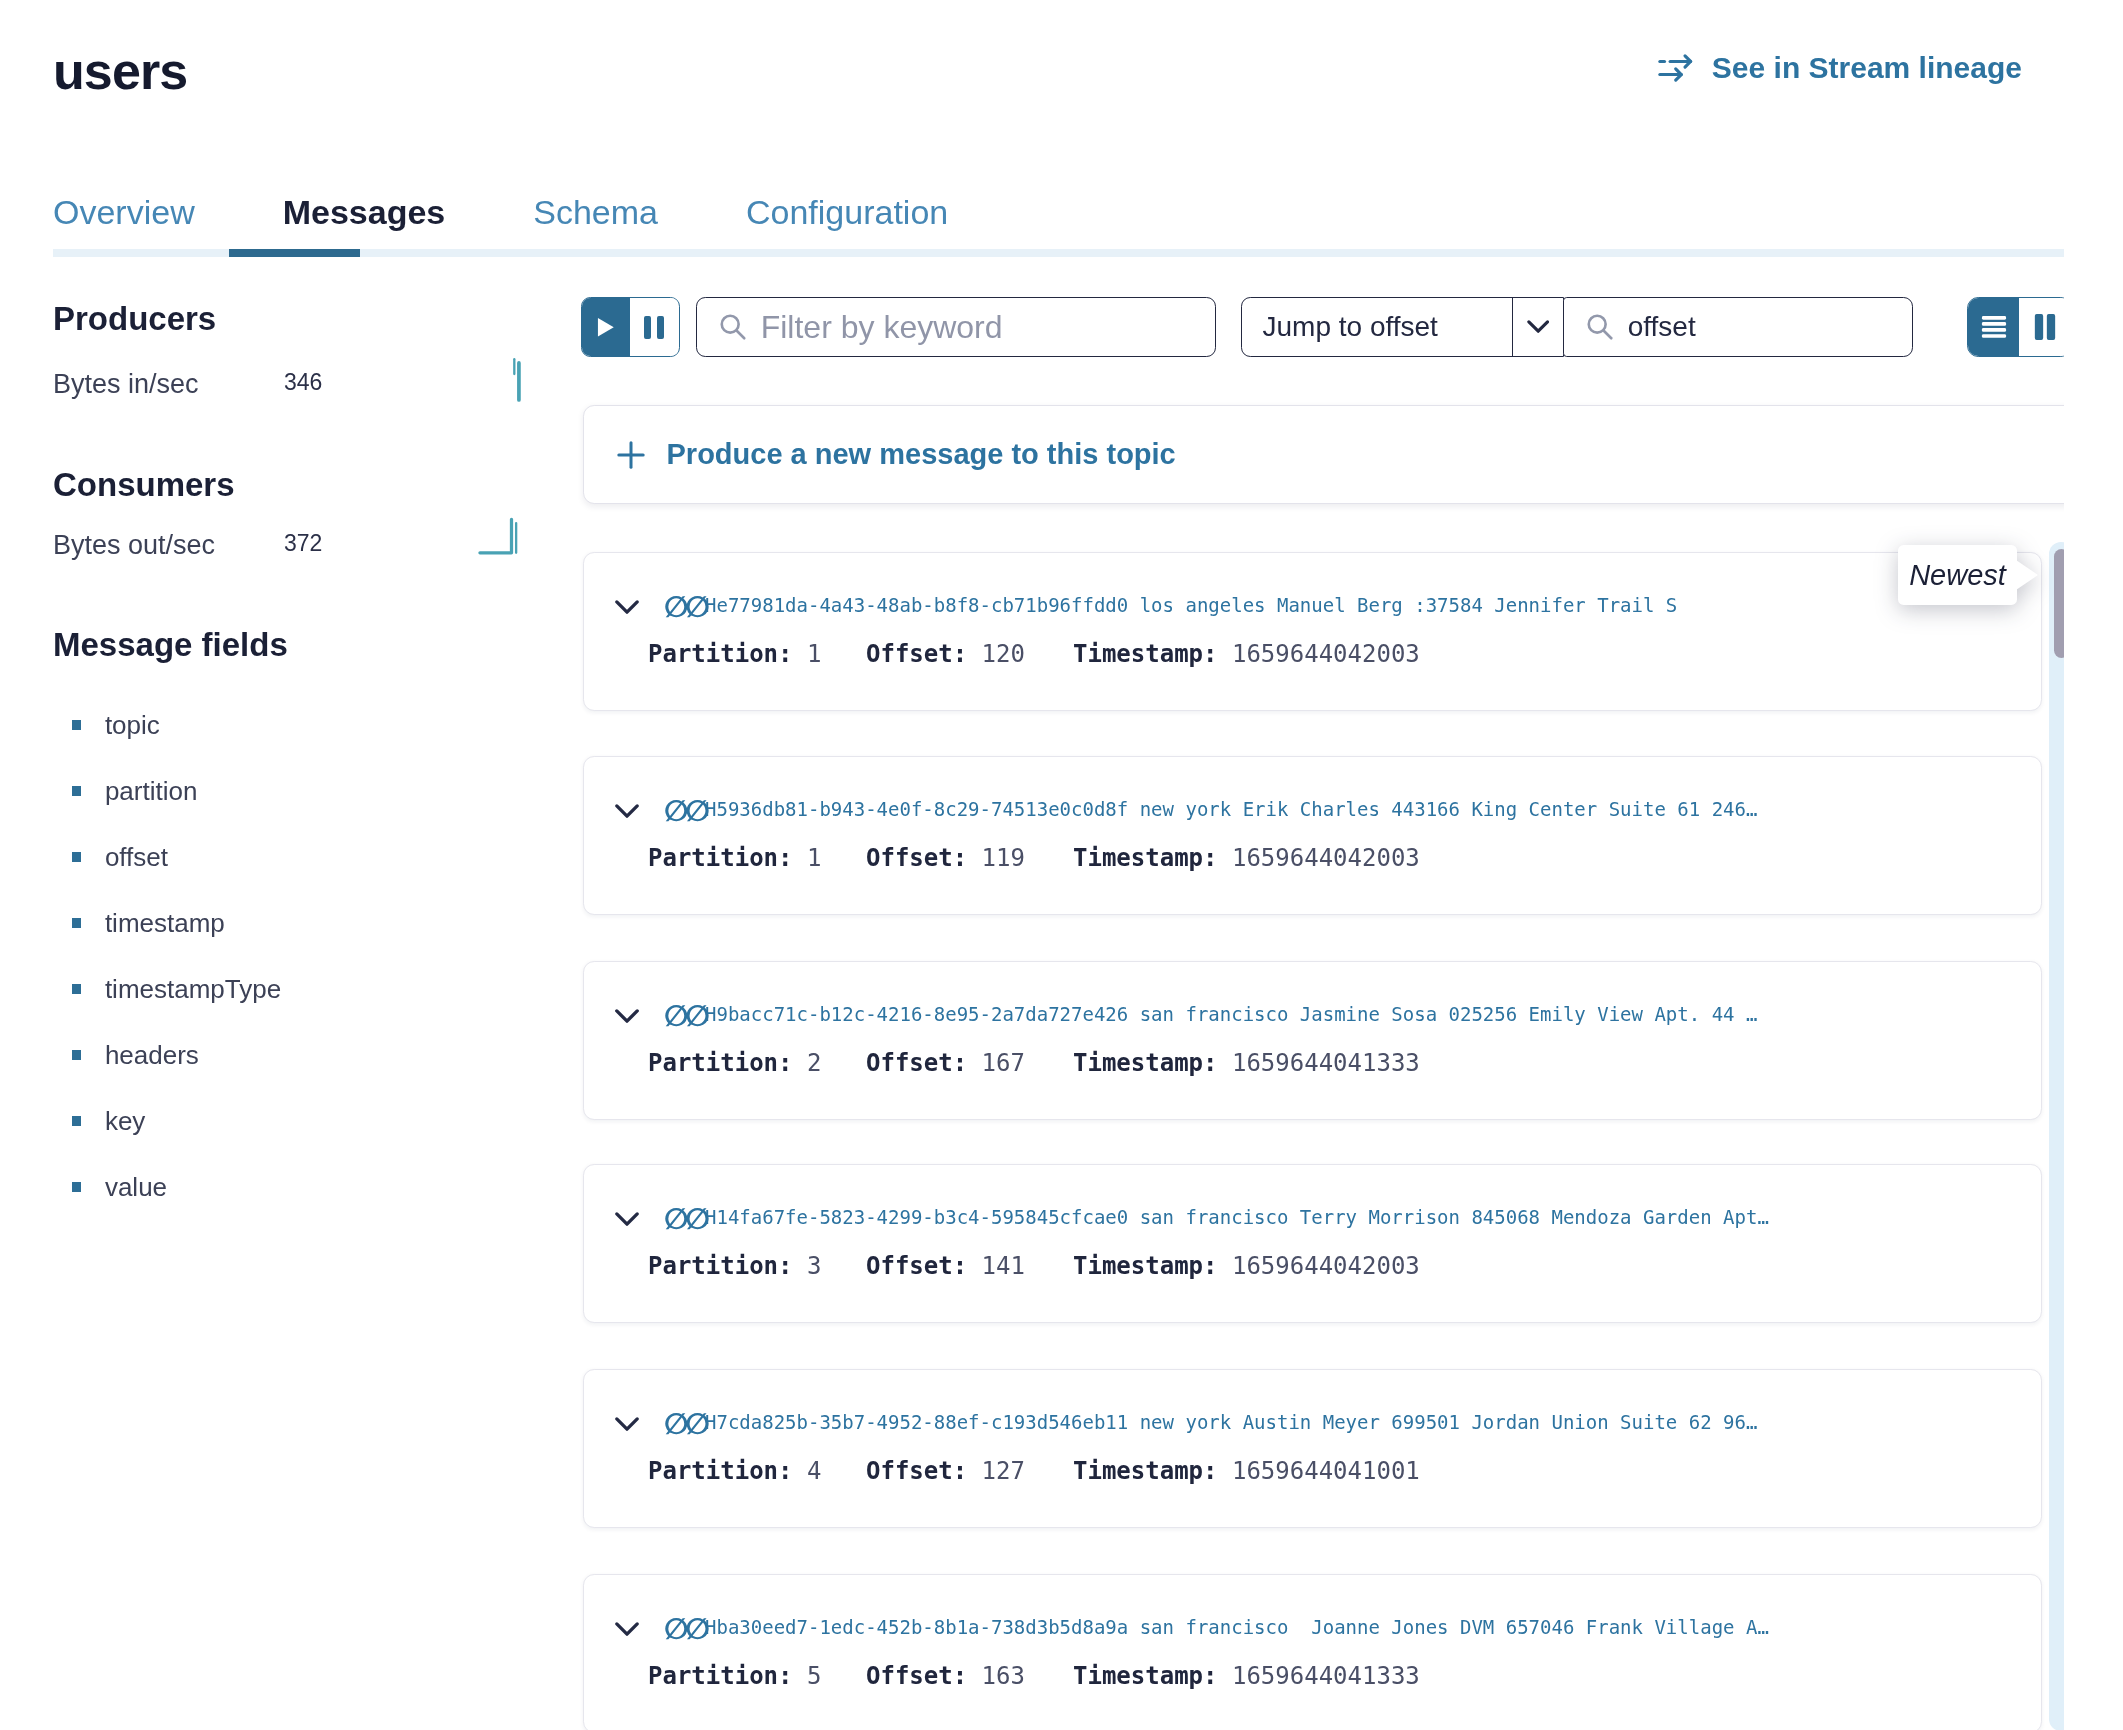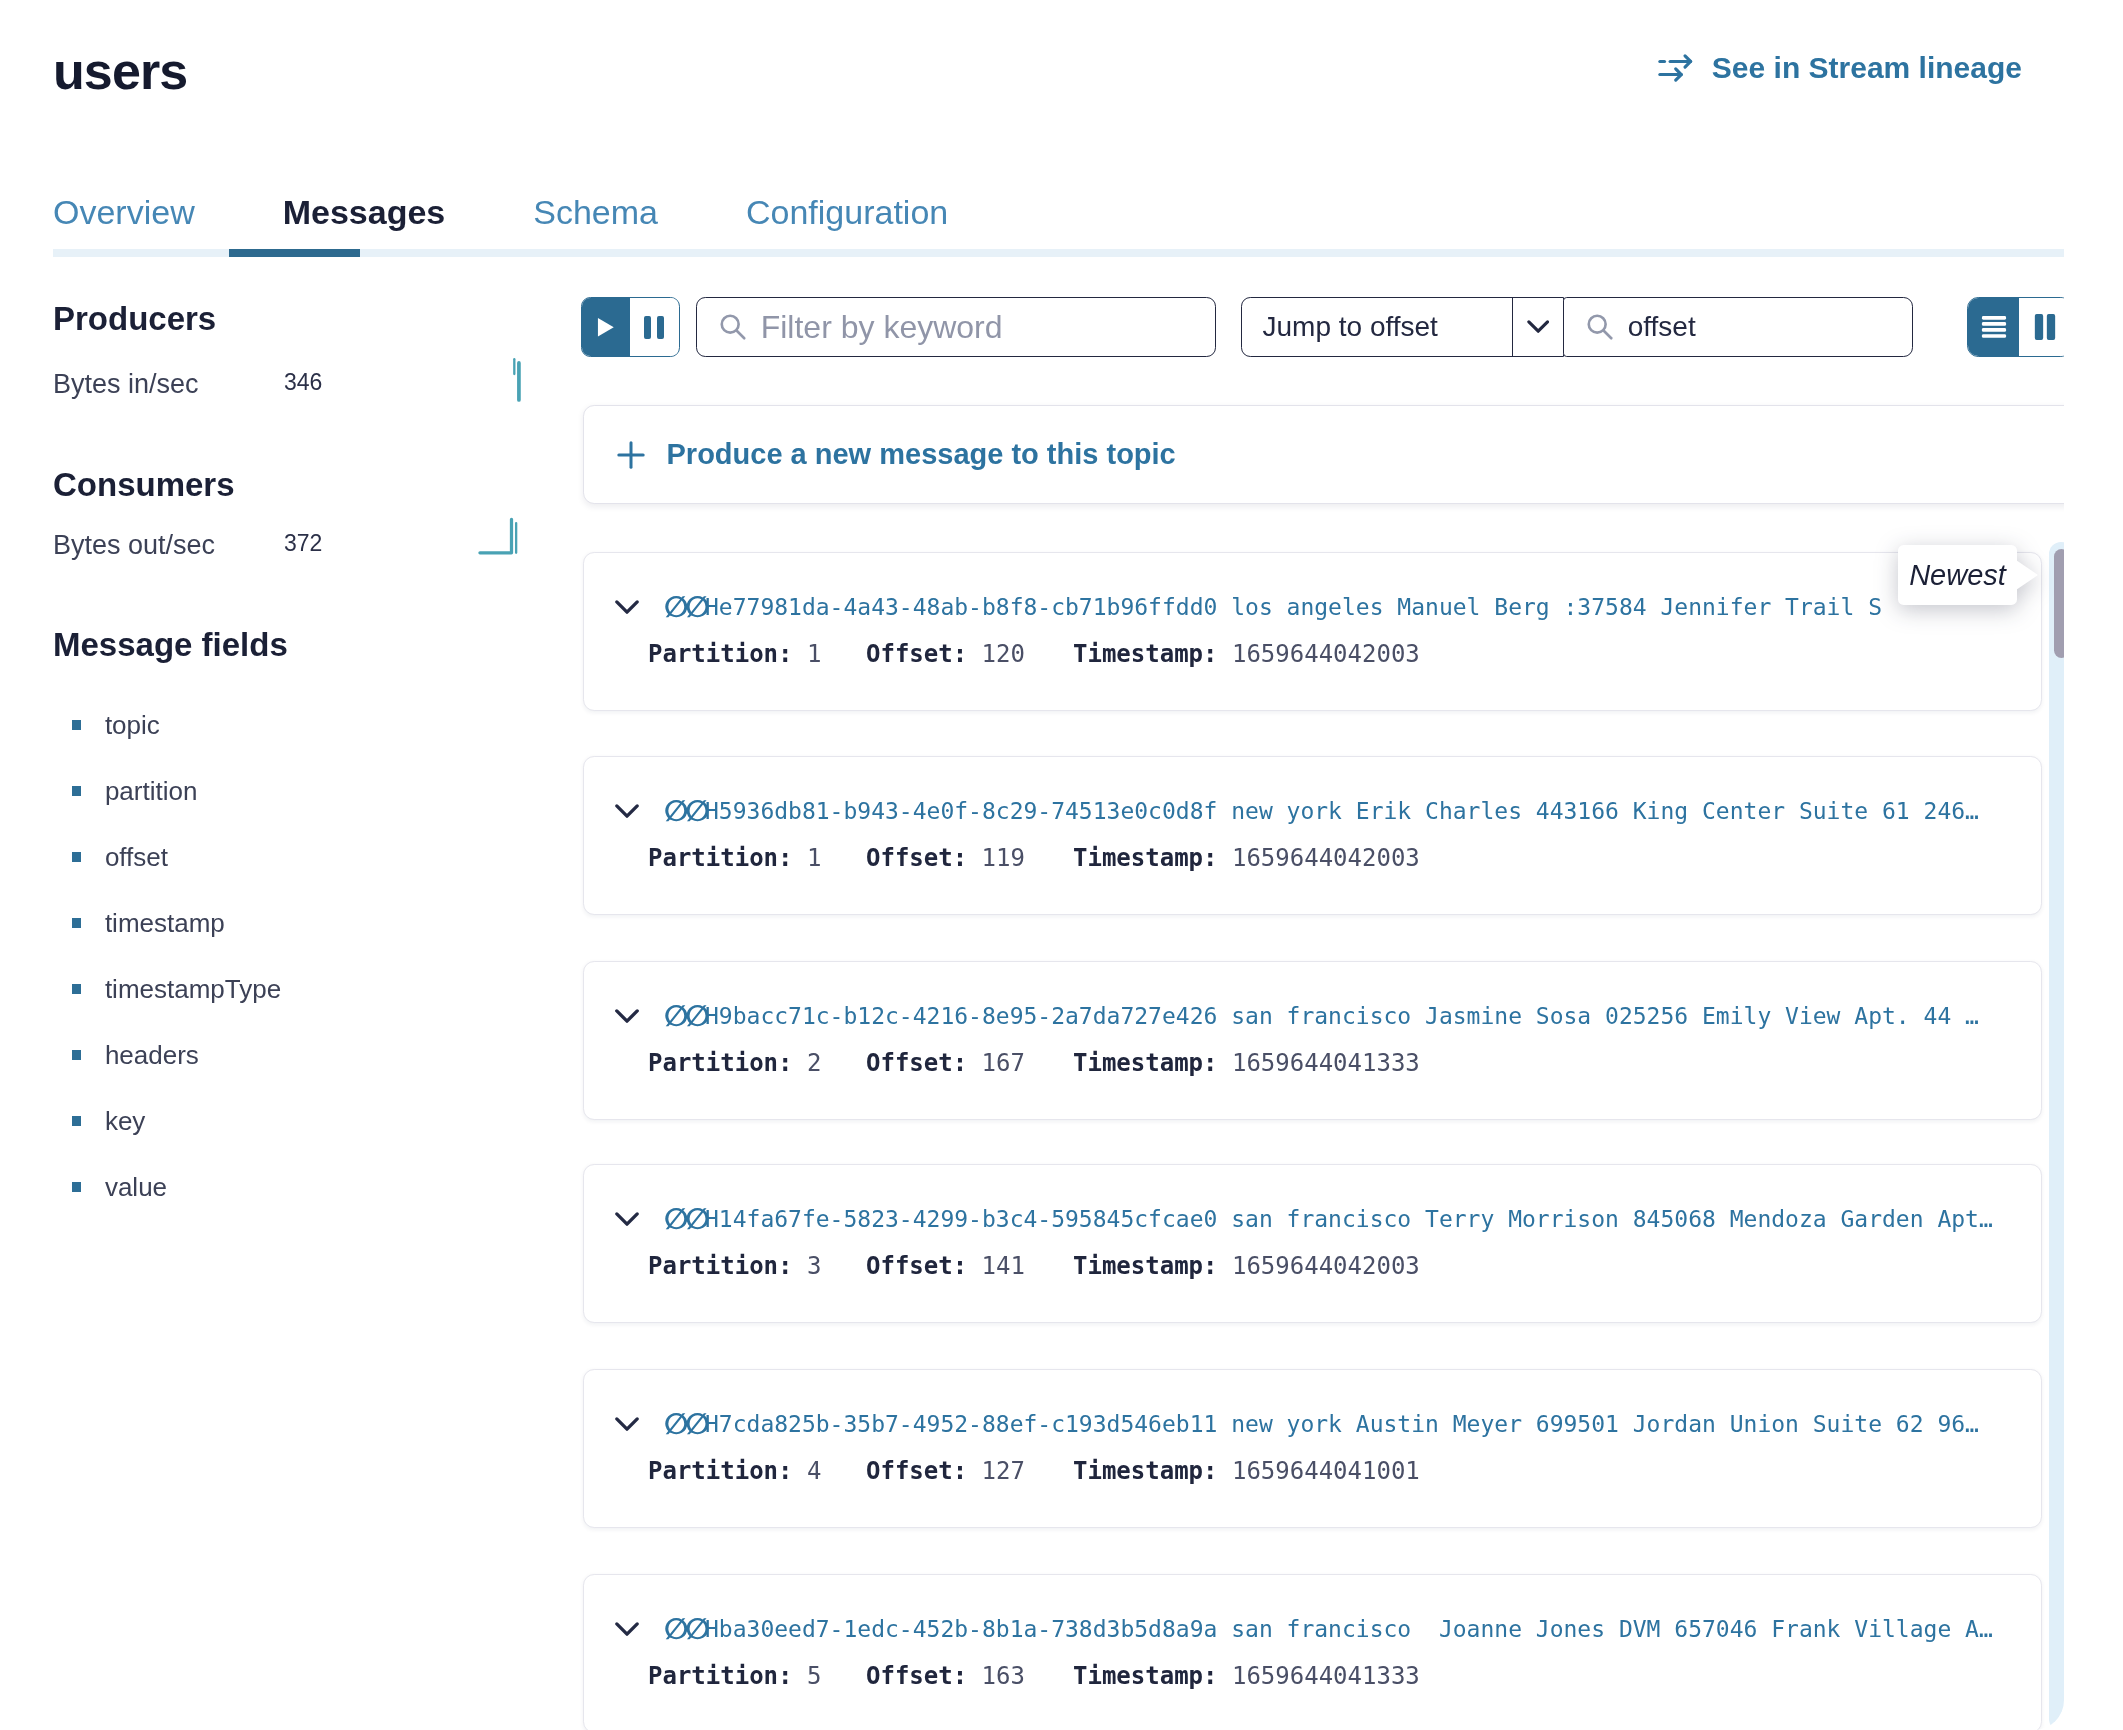--- a/index.html
+++ b/index.html
@@ -1,17 +1,17 @@
 <!DOCTYPE html>
 <html style="font-size:15px"><head>
 <meta charset="utf-8">
 <style>
   html,body{margin:0;padding:0;background:#ffffff;}
   #app{position:relative;width:2064px;height:1730px;overflow:hidden;background:#ffffff;
-       font-family:"Liberation Sans",sans-serif;color:#1b2036;border-radius:30px;}
+       font-family:"Liberation Sans",sans-serif;color:#1b2036;}
   .abs{position:absolute;}
   .mono{font-family:"DejaVu Sans Mono",monospace;}
 
   
   .page-title{left:53px;top:41px;font-size:52px;font-weight:bold;letter-spacing:-0.9px;color:#151a2e;}
   .lineage-link{right:42px;top:51px;display:flex;align-items:center;gap:13px;cursor:pointer;}
   .lineage-link .txt{font-size:30px;font-weight:bold;color:#2d73a0;}
 
   
   .tabs{left:53px;top:193px;display:flex;gap:88px;font-size:34px;}
@@ -63,21 +63,21 @@
                 border-radius:11.2px;box-shadow:0 2.8px 6.5px rgba(25,30,60,0.08);
                 display:flex;align-items:center;gap:20.5px;padding-left:32px;box-sizing:border-box;cursor:pointer;}
   .produce-label{font-size:29px;font-weight:bold;color:#2d73a0;}
 
   
   .msg-card{position:absolute;left:583px;width:1459px;height:159px;background:#fff;border:1.9px solid #e6e6ed;
             border-radius:11.2px;box-shadow:0 1.9px 4.7px rgba(25,30,60,0.06);box-sizing:border-box;}
   .msg-card .chev{position:absolute;left:30px;top:46px;cursor:pointer;}
   .msg-card .glasses{position:absolute;left:80px;top:37px;font-family:"DejaVu Sans",sans-serif;
                      font-size:29px;font-weight:bold;color:#2d73a0;letter-spacing:-3.7px;}
-  .msg-key{position:absolute;left:121px;top:41px;right:17px;font-size:23px;color:#2d73a0;
+  .msg-key{position:absolute;left:121px;top:41px;right:17px;font-size:19px;color:#2d73a0;
            white-space:pre;overflow:hidden;}
   .msg-meta{position:absolute;top:87px;font-size:24px;white-space:pre;}
   .meta-label{font-weight:bold;color:#20263d;}
   .meta-value{color:#4a4f66;}
   .mp{left:64px;} .mo{left:282px;} .mt{left:489px;}
   .c1{top:552px;} .c2{top:756px;} .c3{top:961px;} .c4{top:1164px;} .c5{top:1369px;} .c6{top:1574px;}
 
   
   .newest-tip{left:1898px;top:545px;width:119px;height:60px;background:#fff;border-radius:5.6px;
               display:flex;align-items:center;justify-content:center;z-index:5;

